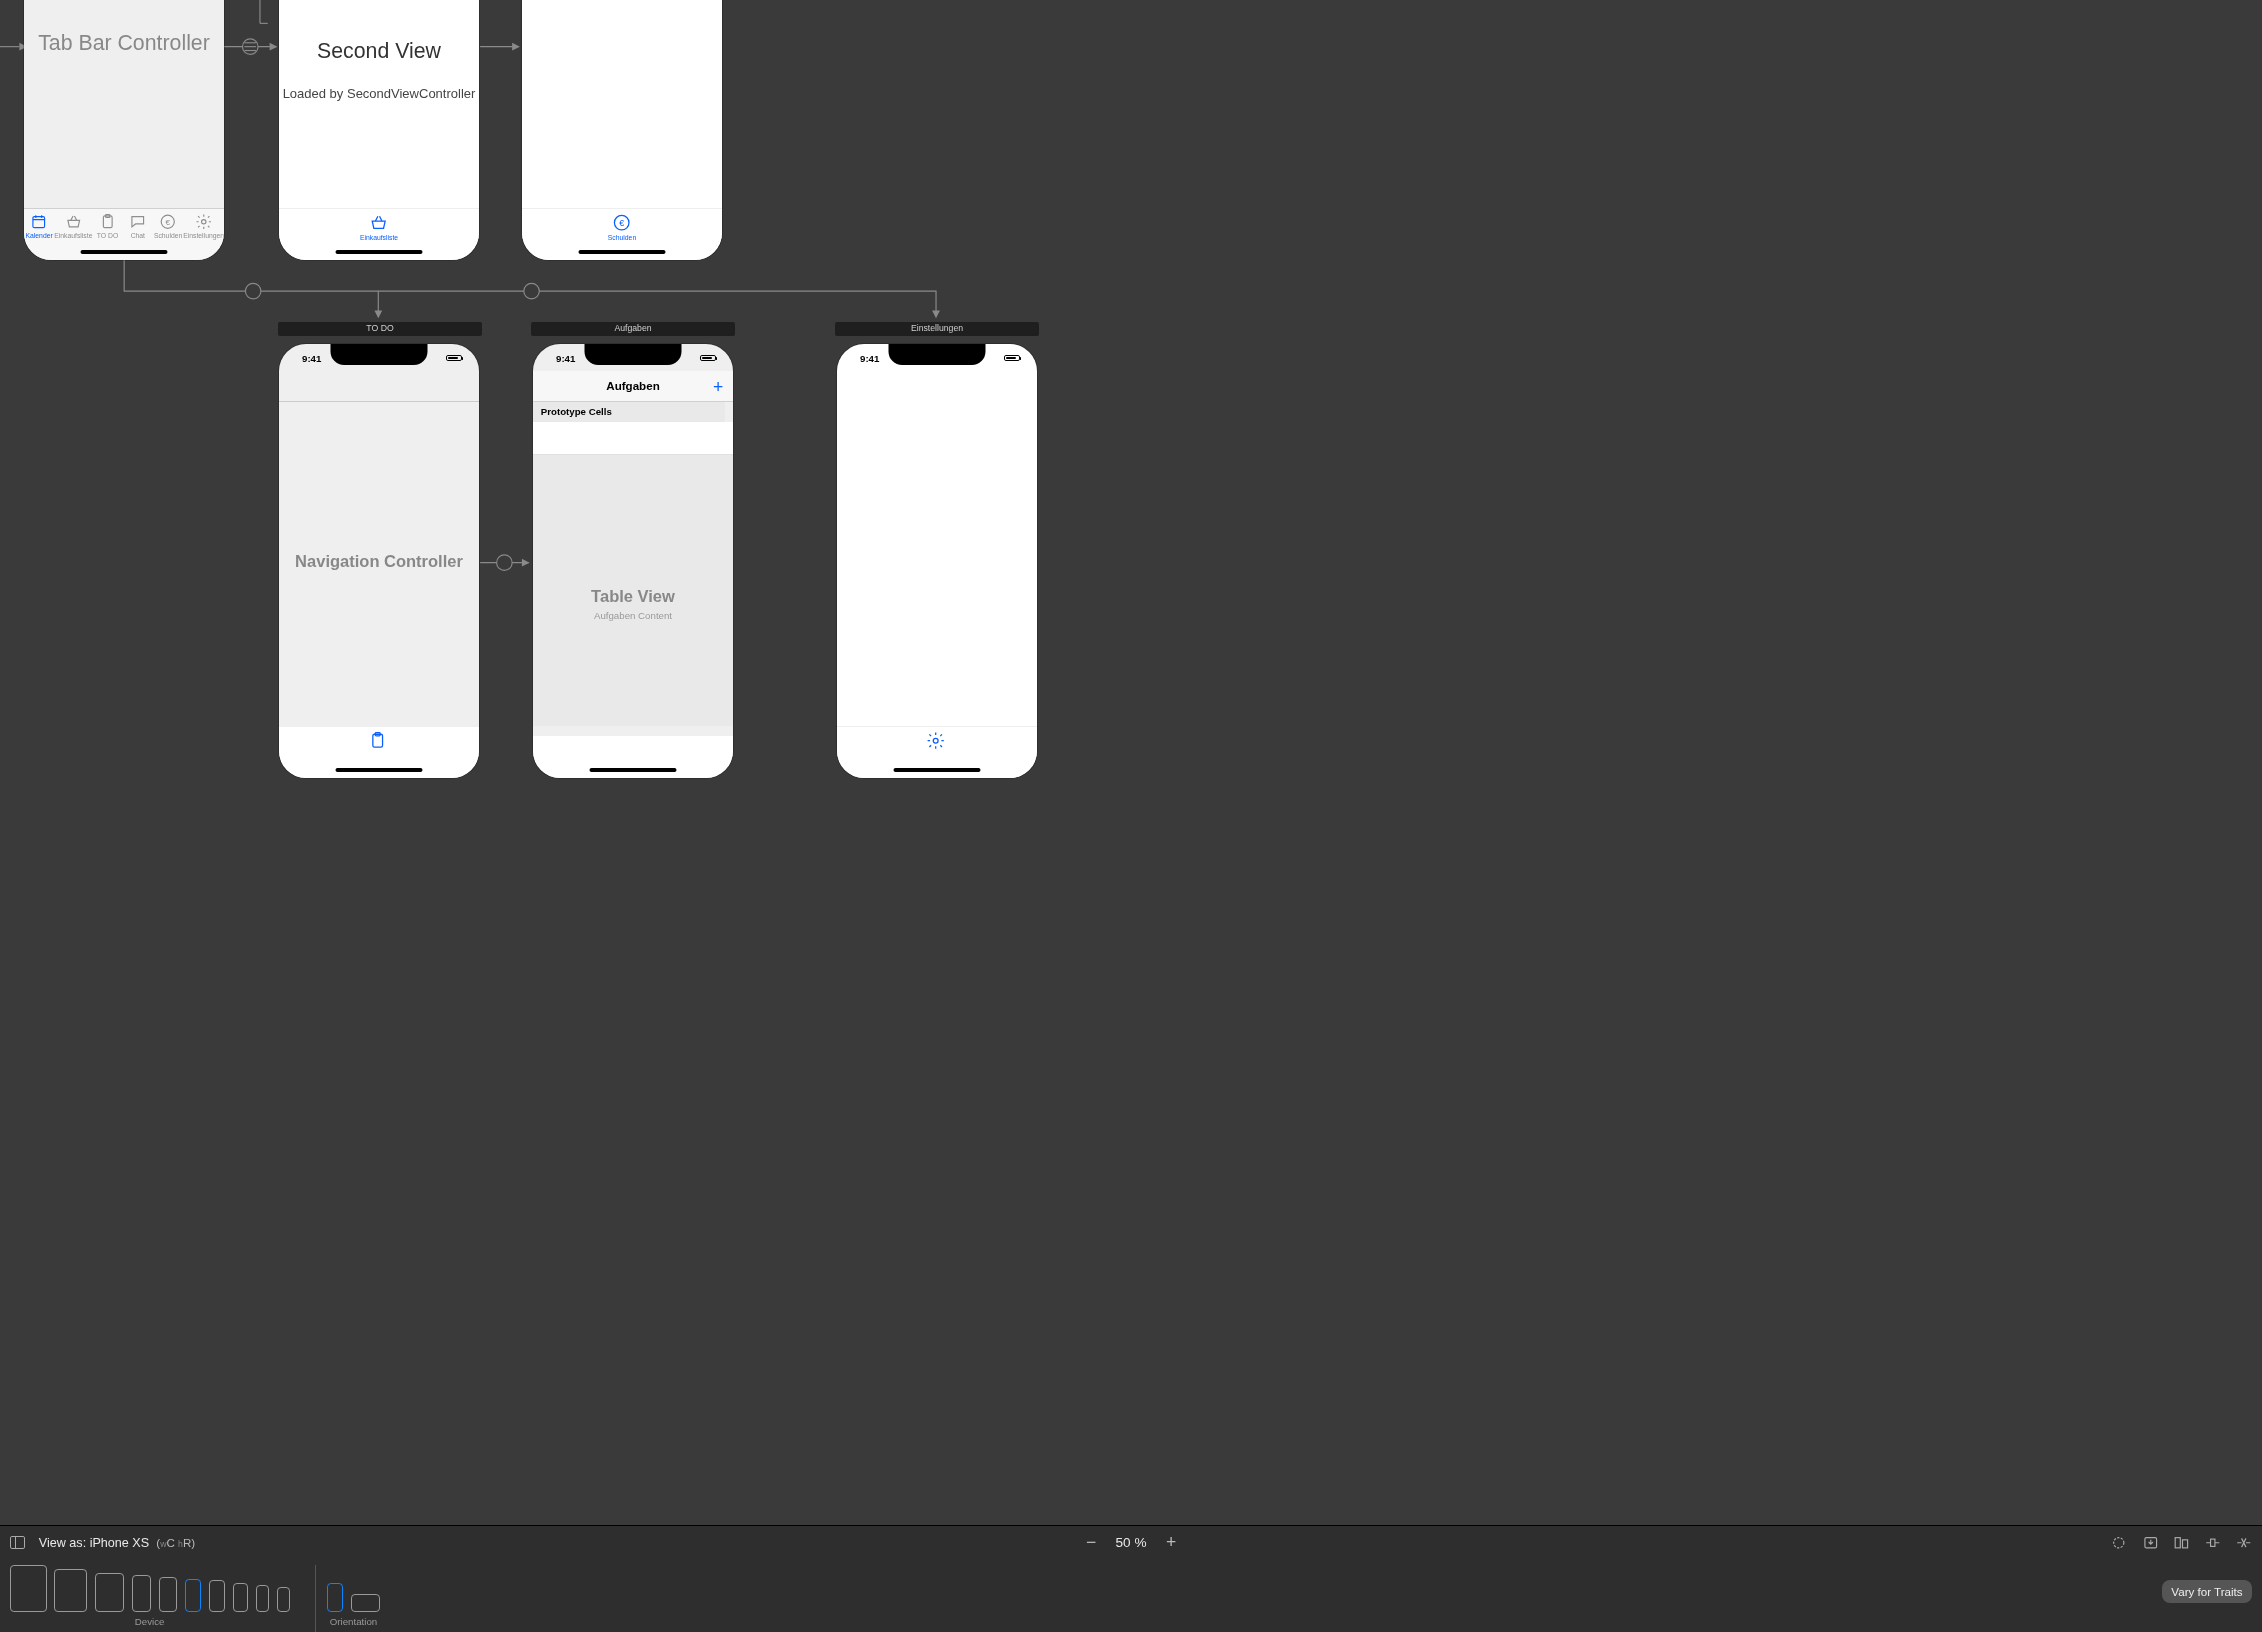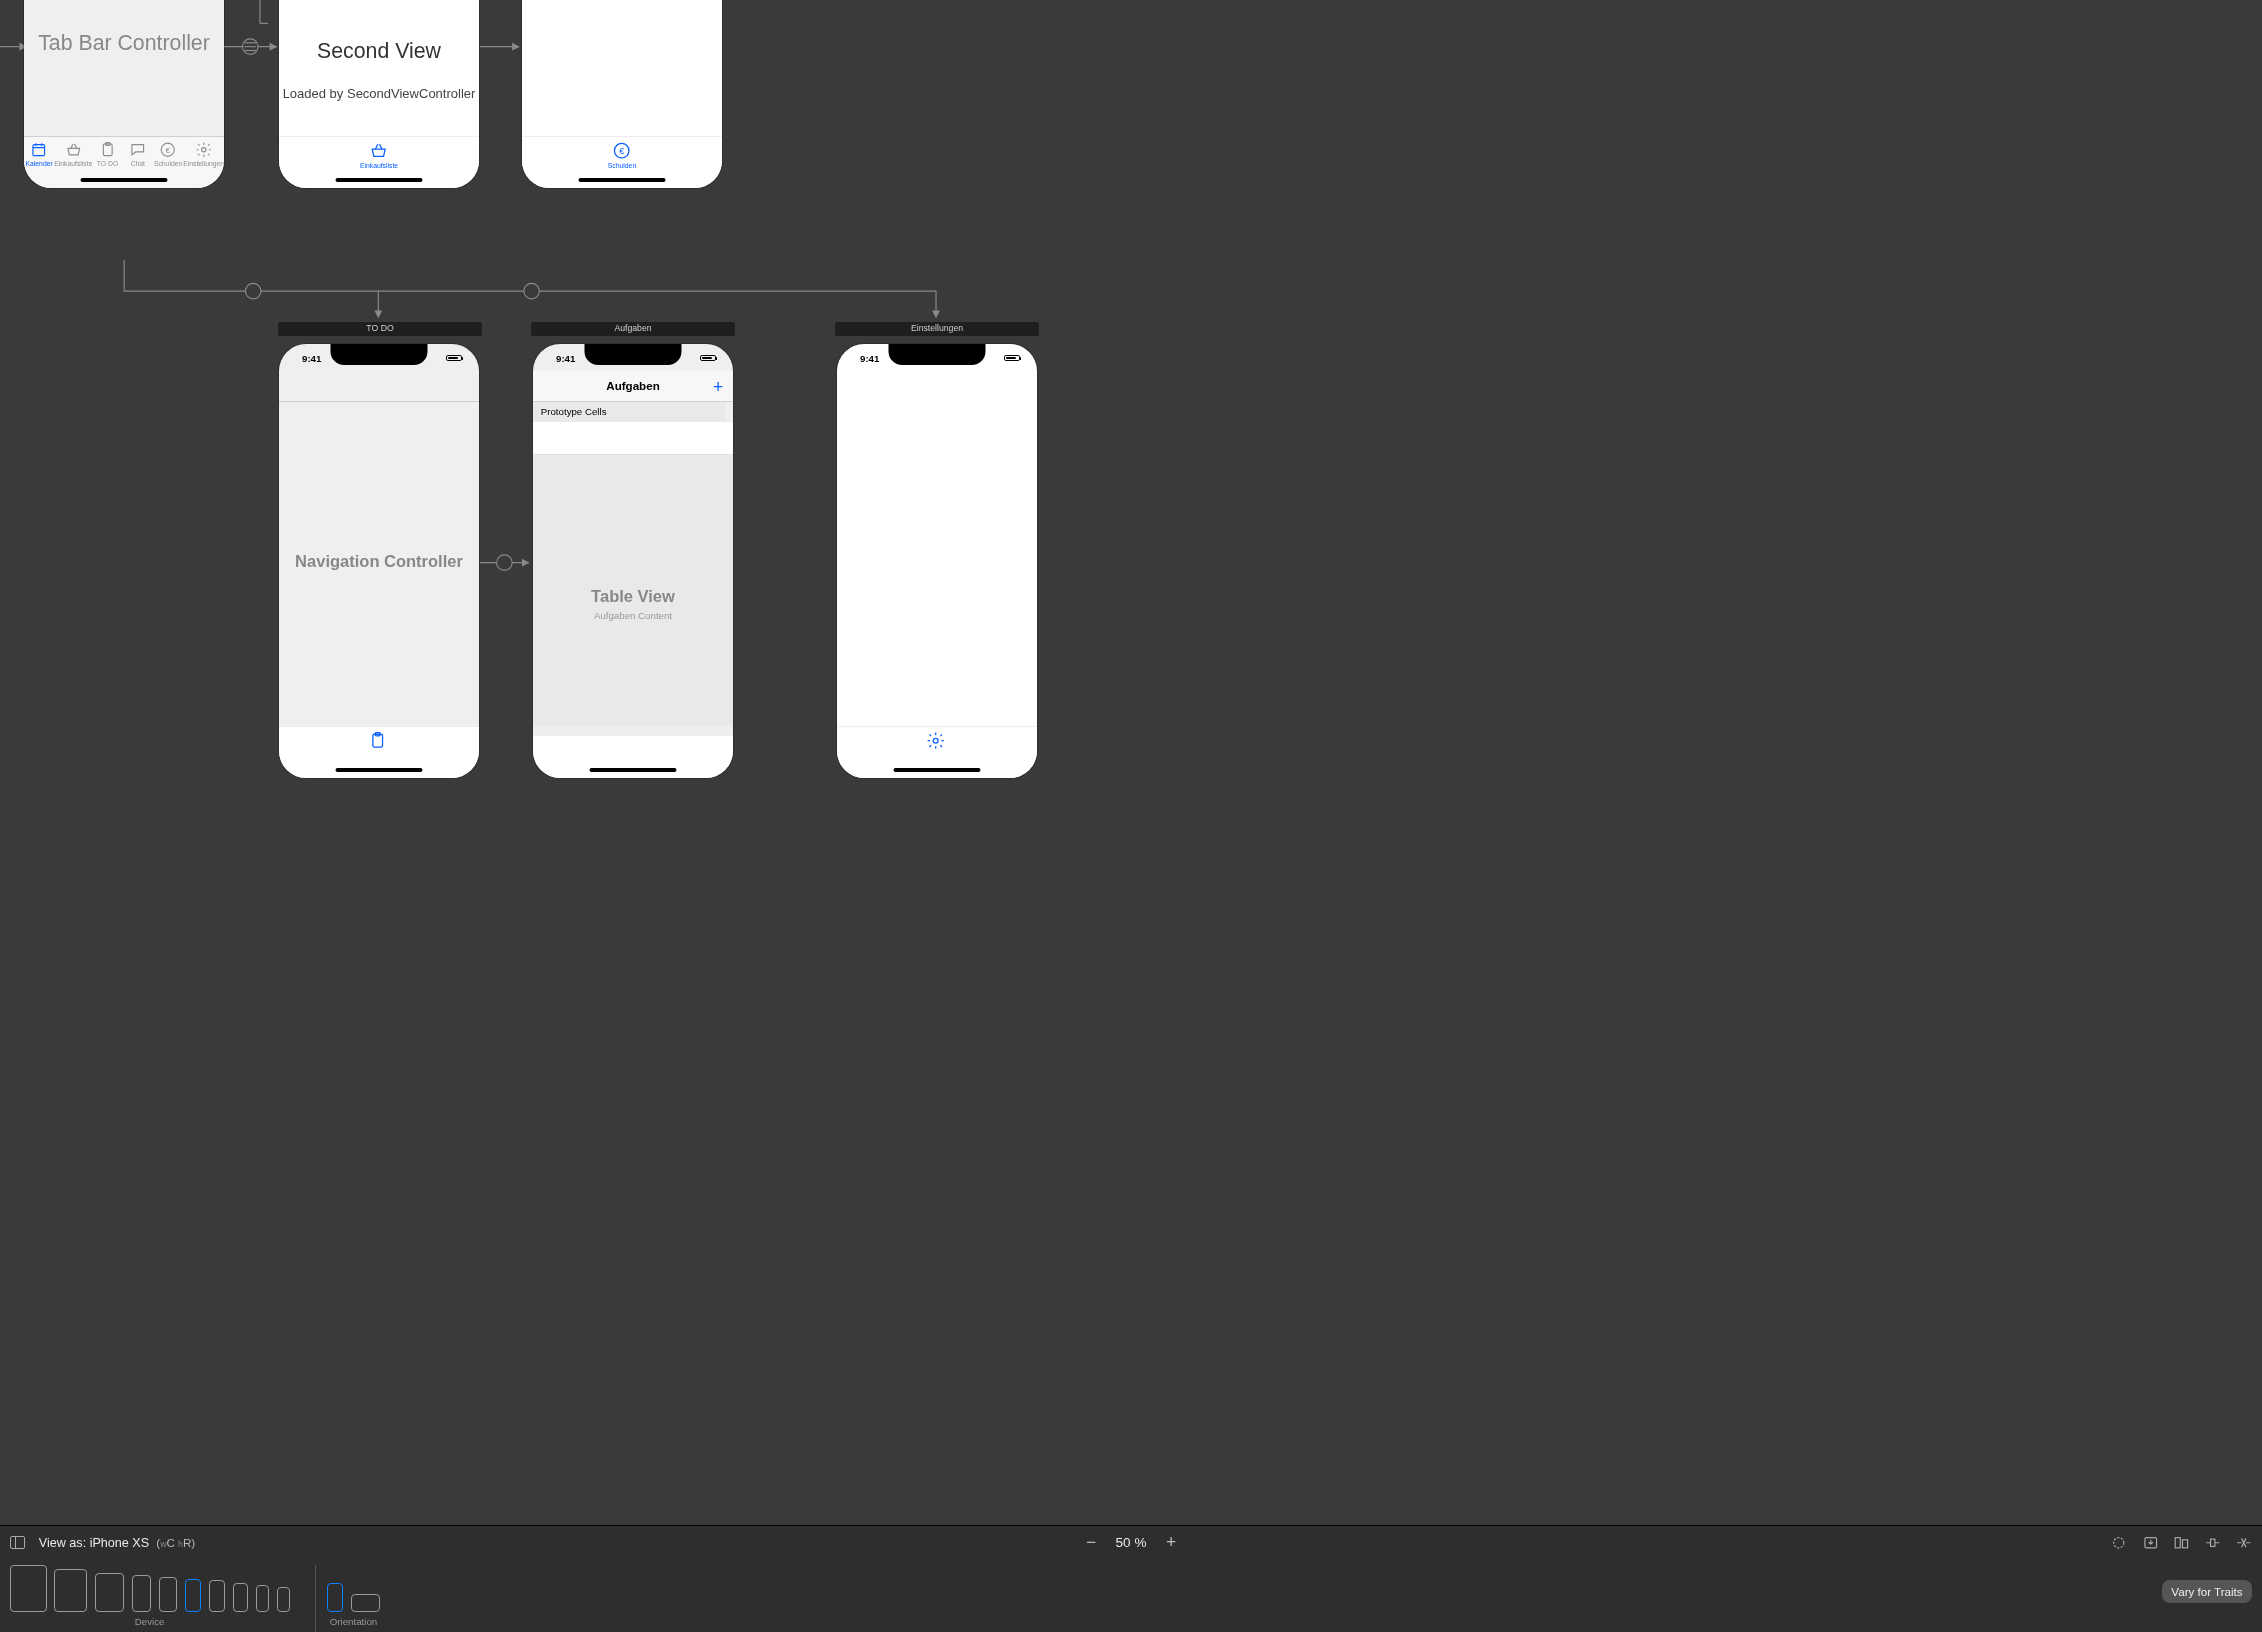--- a/index.html
+++ b/index.html
@@ -43,21 +43,21 @@
     width:97px; height:21.3px;
     background:#000; border-bottom-left-radius:13.6px; border-bottom-right-radius:13.6px;
     z-index:5;
   }
   .phone .home-ind {
     position:absolute; bottom:5.8px; left:50%; transform:translateX(-50%);
     width:87px; height:3.9px; border-radius:2.9px; background:#000;
     z-index:6;
   }
   .phone.partial-top {
-    height: 188px;
+    height: 260px;
     border-top-left-radius:0; border-top-right-radius:0;
   }
 
   .status-bar { position:absolute; top:0; left:0; right:0; height:27px; z-index:4; }
   .status-time { position:absolute; left:23px; top:8.7px; font-size:9.7px; font-weight:600; color:#000; }
   .status-batt { position:absolute; right:17.5px; top:10.7px; width:15.5px; height:6.8px; border:1px solid #000; border-radius:1.9px; }
   .status-batt::after { content:""; position:absolute; right:-2.9px; top:1.5px; width:1.9px; height:2.9px; background:#000; border-radius:1px; }
   .status-batt .fill { position:absolute; left:1px; top:1px; bottom:1px; width:9.7px; background:#000; border-radius:1px; }
 
   .center-label { position:absolute; top:39px; left:0; right:0; text-align:center; }
@@ -83,21 +83,21 @@
   .tabitem .ico svg { width:17.5px; height:17.5px; }
   .single-tab { display:flex; flex-direction:column; align-items:center; font-size:6.8px; color:#0a60ff; }
   .single-tab .ico { width:19.4px; height:19.4px; margin-bottom:1.9px; }
   .single-tab .ico svg { width:19.4px; height:19.4px; }
   .single-tab.badge-only .ico { width:21.3px; height:21.3px; }
 
   
   .navhdr { position:absolute; top:27px; left:0; right:0; height:31px; background:#f7f7f7; border-bottom:1px solid #d0d0d0; z-index:4; }
   .navhdr .title { position:absolute; left:0; right:0; top:7.8px; text-align:center; font-size:11.6px; font-weight:600; color:#000; }
   .navhdr .plus { position:absolute; right:9.7px; top:5.8px; color:#0a60ff; font-size:17.5px; font-weight:300; }
-  .proto-hdr { position:absolute; top:58px; left:0; right:8px; height:26px; background:#e9e9e9; color:#000; font-size:9.7px; font-weight:400; padding:3.9px 7.8px; z-index:3; }
+  .proto-hdr { position:absolute; top:58px; left:0; right:8px; height:26px; background:#e9e9e9; color:#000; font-size:9.7px; font-weight:700; padding:3.9px 7.8px; z-index:3; }
   .proto-row { position:absolute; top:78px; left:0; right:0; height:33px; background:#fff; border-bottom:1px solid #e0e0e0; z-index:3; }
   .table-body { position:absolute; top:111px; left:0; right:0; bottom:52px; background:#e9e9e9; z-index:2; }
 
   
   .scene-title {
     position:absolute;
     height:13.6px;
     background:#1f1f1f;
     color:#cfcfcf;
     font-size:8.7px;

